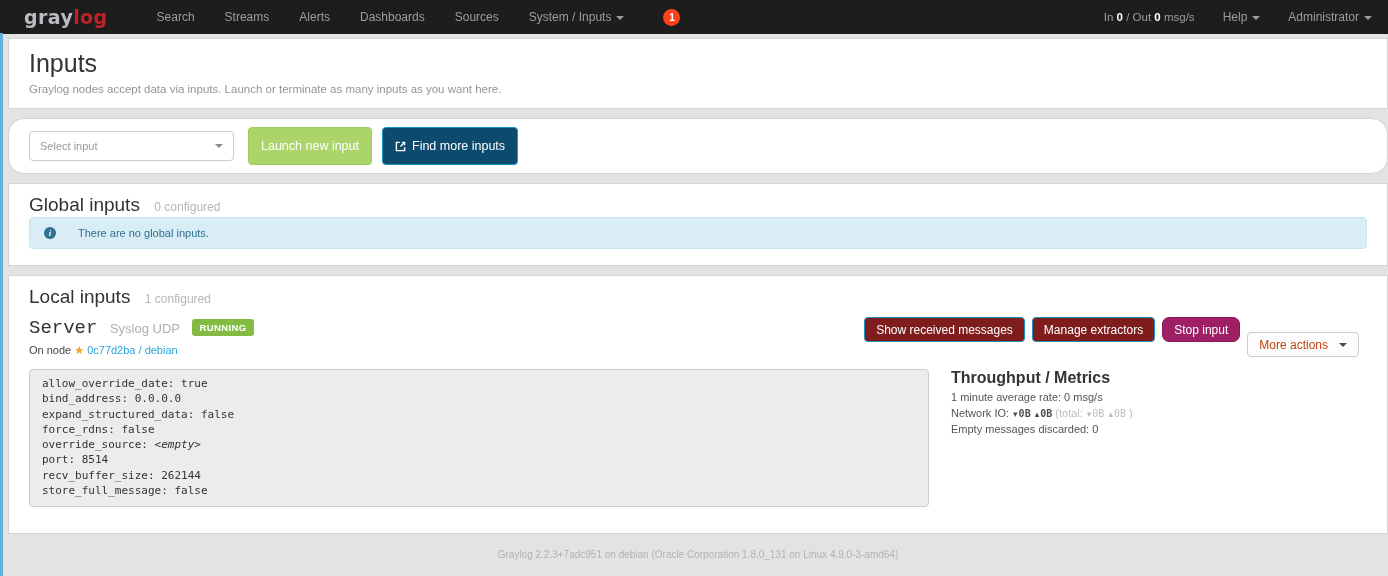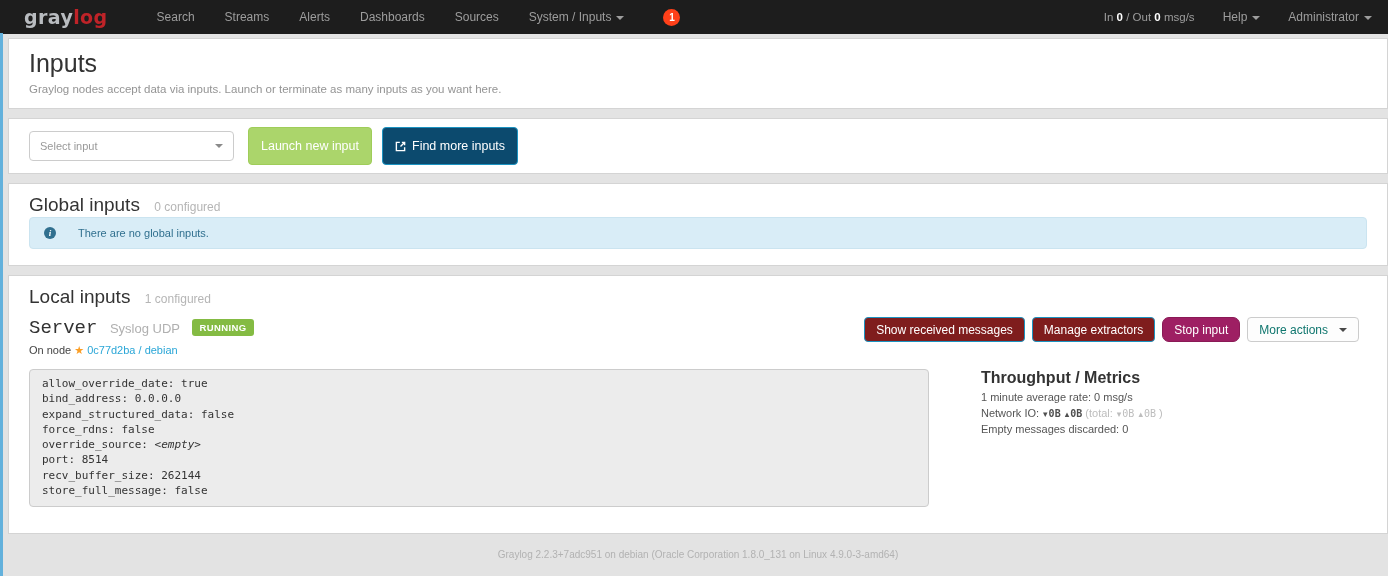--- a/index.html
+++ b/index.html
@@ -26,21 +26,21 @@
   .nav-throughput b { color: #ffffff; }
   .nav-link { font-size: 12px; color: #9d9d9d; cursor: pointer; text-decoration: none; white-space: nowrap; }
 
   
   .container { margin: 4px 0 0 8px; }
   .panel { background: #fff; border: 1px solid #d4d4d4; margin-bottom: 9px; }
   .panel-header { padding: 10px 20px 13px; }
   h1 { font-size: 25px; font-weight: 400; color: #333; }
   .page-desc { margin-top: 5px; font-size: 11.5px; color: #949494; }
 
-  .panel-launch { padding: 8px 20px; display: flex; align-items: center; }
+  .panel-launch { padding: 8px 20px; display: flex; align-items: center; border-radius: 16px; }
   .select-box { width: 205px; height: 30px; border: 1px solid #ccc; border-radius: 4px; background: #fff; display: flex; align-items: center; padding: 0 10px; font-size: 11px; color: #999; cursor: pointer; }
   .select-box .caret { margin-left: auto; color: #8a8a8a; }
   .btn { display: inline-flex; align-items: center; gap: 6px; border-radius: 4px; font-size: 12.5px; height: 38px; padding: 0 12px; cursor: pointer; border: 1px solid transparent; white-space: nowrap; }
   .btn-launch { background: #abd56b; border-color: #9fcd59; color: #fff; margin-left: 14px; cursor: not-allowed; }
   .btn-find { background: #0c4a6e; border-color: #1b93c1; color: #fff; margin-left: 10px; }
   .ext-icon svg { display: block; }
 
   .panel-section { padding: 10px 20px 16px; }
   h2 { font-size: 19px; font-weight: 400; color: #333; display: inline; }
   .configured { font-size: 12px; color: #b5b5b5; margin-left: 10px; }
@@ -53,24 +53,24 @@
   h3 { font-size: 19px; font-weight: 400; color: #333; display: inline; font-family: Liberation Mono, monospace; }
   .input-type { font-size: 13px; color: #b0b0b0; margin-left: 8px; }
   .badge-running { background: #84bb43; color: #fff; font-size: 9.5px; font-weight: bold; padding: 3px 7px; border-radius: 3px; margin-left: 8px; letter-spacing: .4px; vertical-align: 2px; }
   .node-line { font-size: 11px; color: #444; margin-top: 5px; }
   .star-icon::before { content: "★"; color: #fb9e25; margin-right: 3px; font-size: 11px; }
   .node-link { color: #2aa6d7; text-decoration: none; cursor: pointer; }
   .actions { margin-left: auto; display: flex; gap: 7px; padding-right: 8px; }
   .btn-sm { height: 25px; font-size: 12px; padding: 0 11px; border-radius: 4px; }
   .btn-blue { background: #7f1d1d; border-color: #1b93c1; color: #fff; }
   .btn-stop { background: #9e1f63; border-color: #8a1a56; color: #fff; border-radius: 7px; }
-  .btn-more { background: #fdfdfd; border-color: #ccc; color: #0f766e; }
+  .btn-more { background: #fdfdfd; border-color: #ccc; color: #c2410c; margin-top: 15px; }
   .btn-more .caret { color: #484848; }
 
-  .input-body { display: flex; align-items: flex-start; margin-top: 12px; gap: 30px; }
+  .input-body { display: flex; align-items: flex-start; margin-top: 12px; }
   .config-block { width: 900px; background: #ececec; border: 1px solid #ccc; border-radius: 4px; padding: 6px 12px 8px; font-family: "DejaVu Sans Mono", monospace; font-size: 11px; line-height: 15.3px; color: #333; }
   .config-block em { font-style: italic; }
   .metrics { margin-left: 22px; }
   .metrics h4 { font-size: 16px; font-weight: 700; color: #333; margin-bottom: 3px; }
   .metric-line { font-size: 11px; color: #555; line-height: 1.45; white-space: nowrap; }
   .io-arrow { font-size: 9px; color: #4f4f4f; margin: 0 1px 0 4px; }
   .io-value { font-family: "DejaVu Sans Mono", monospace; font-size: 10px; font-weight: bold; color: #4f4f4f; }
   .io-total, .io-total .io-value, .io-total .io-arrow { color: #bdbdbd; font-weight: normal; }
 
   .footer { text-align: center; font-size: 10px; color: #b2b2b2; margin-top: 15px; }

